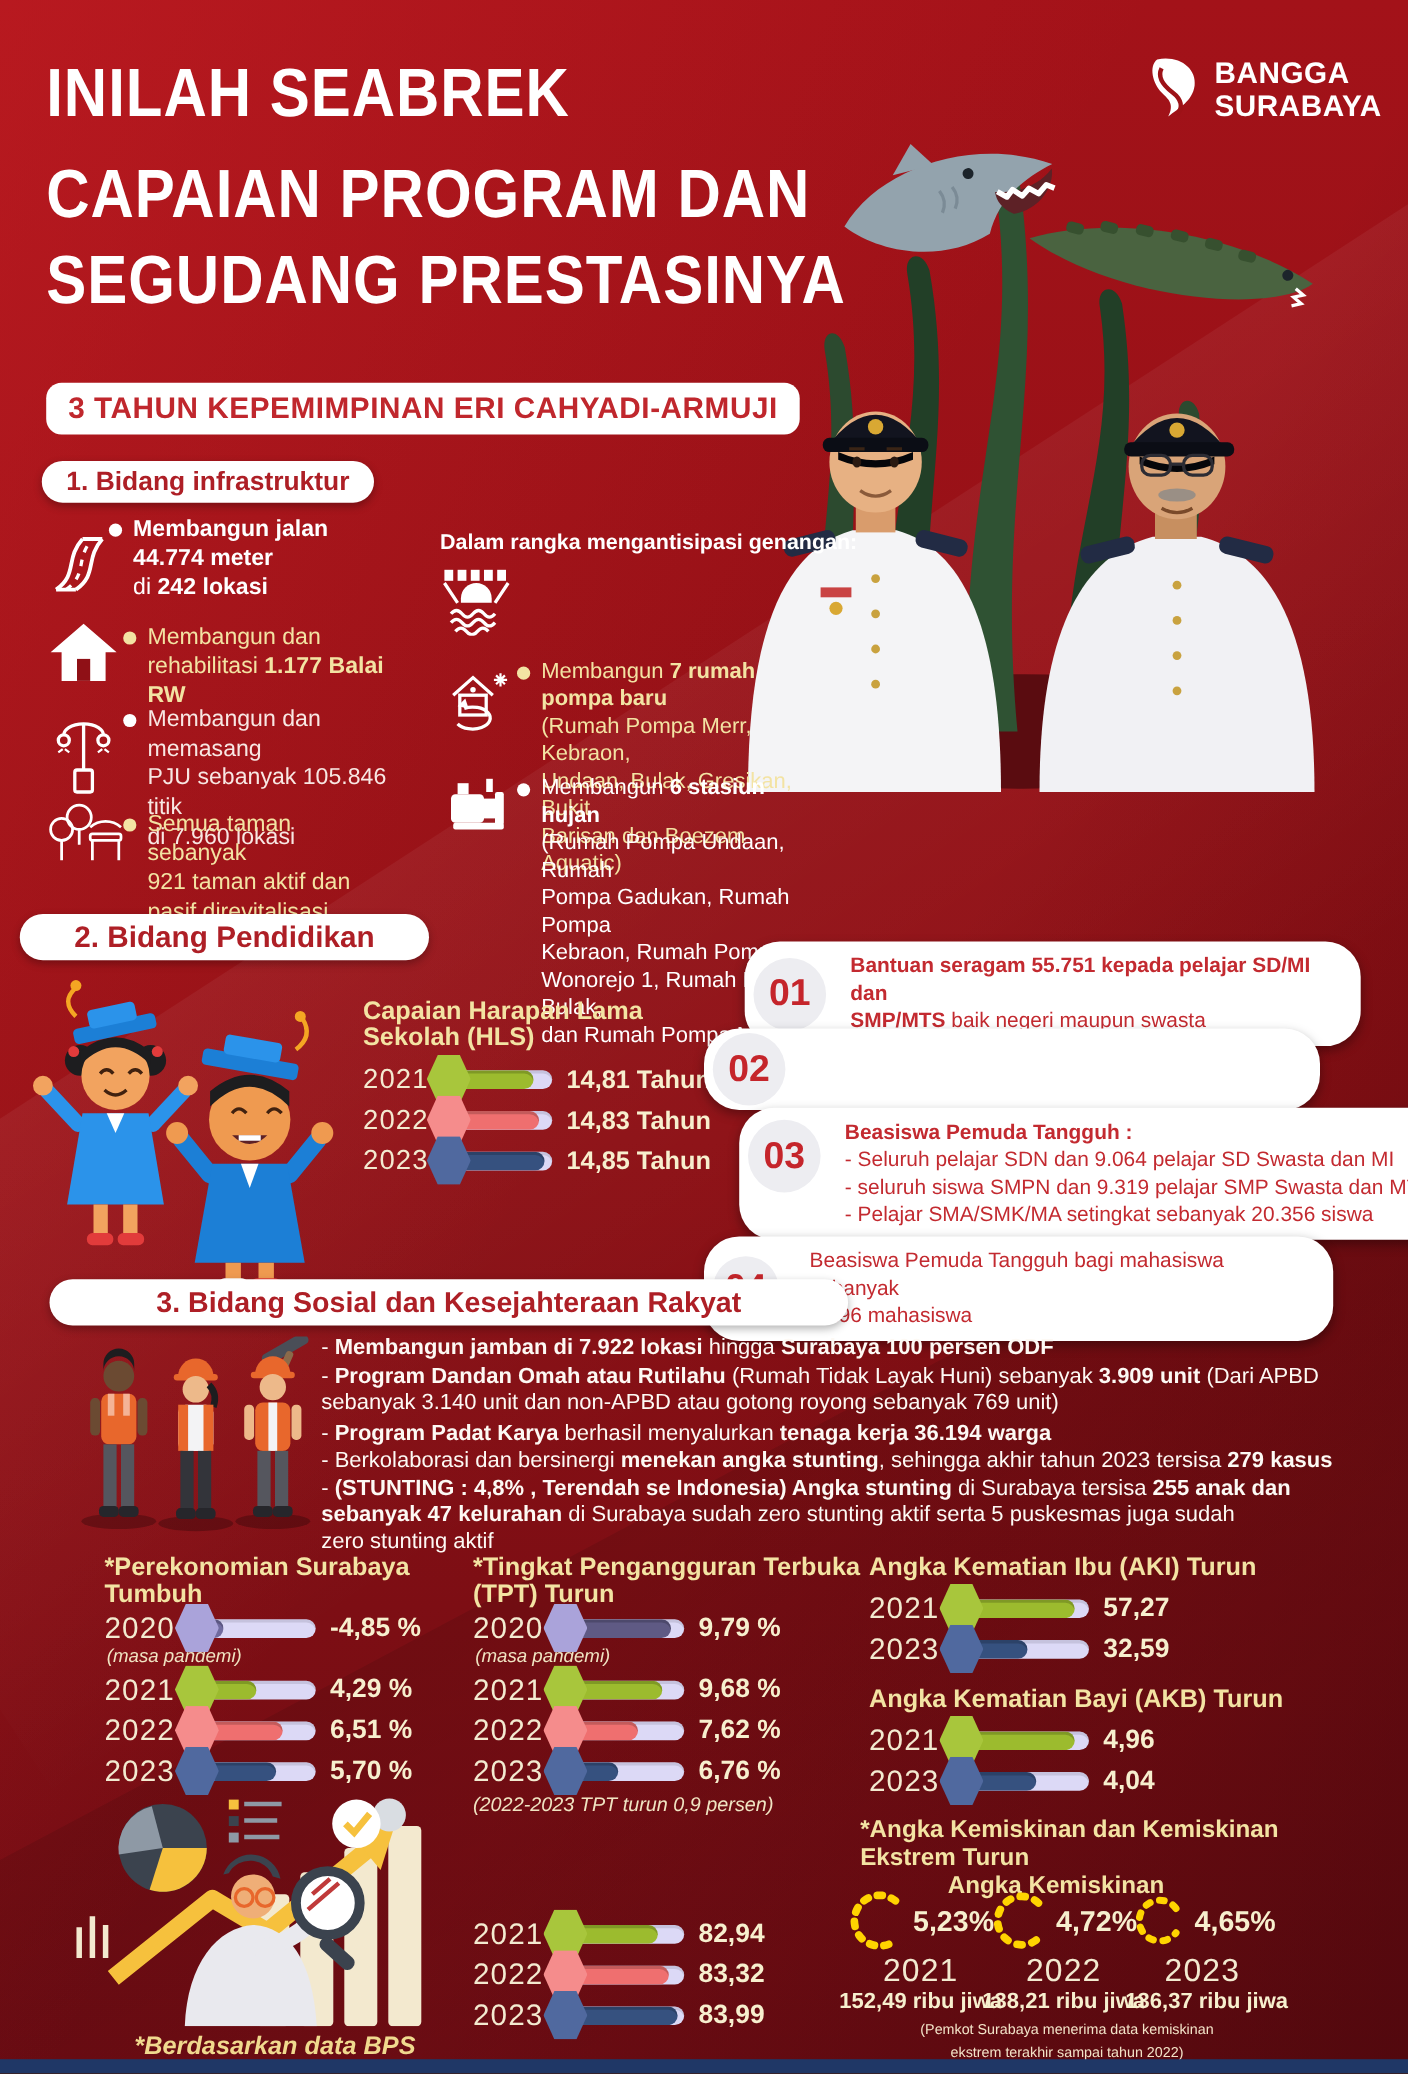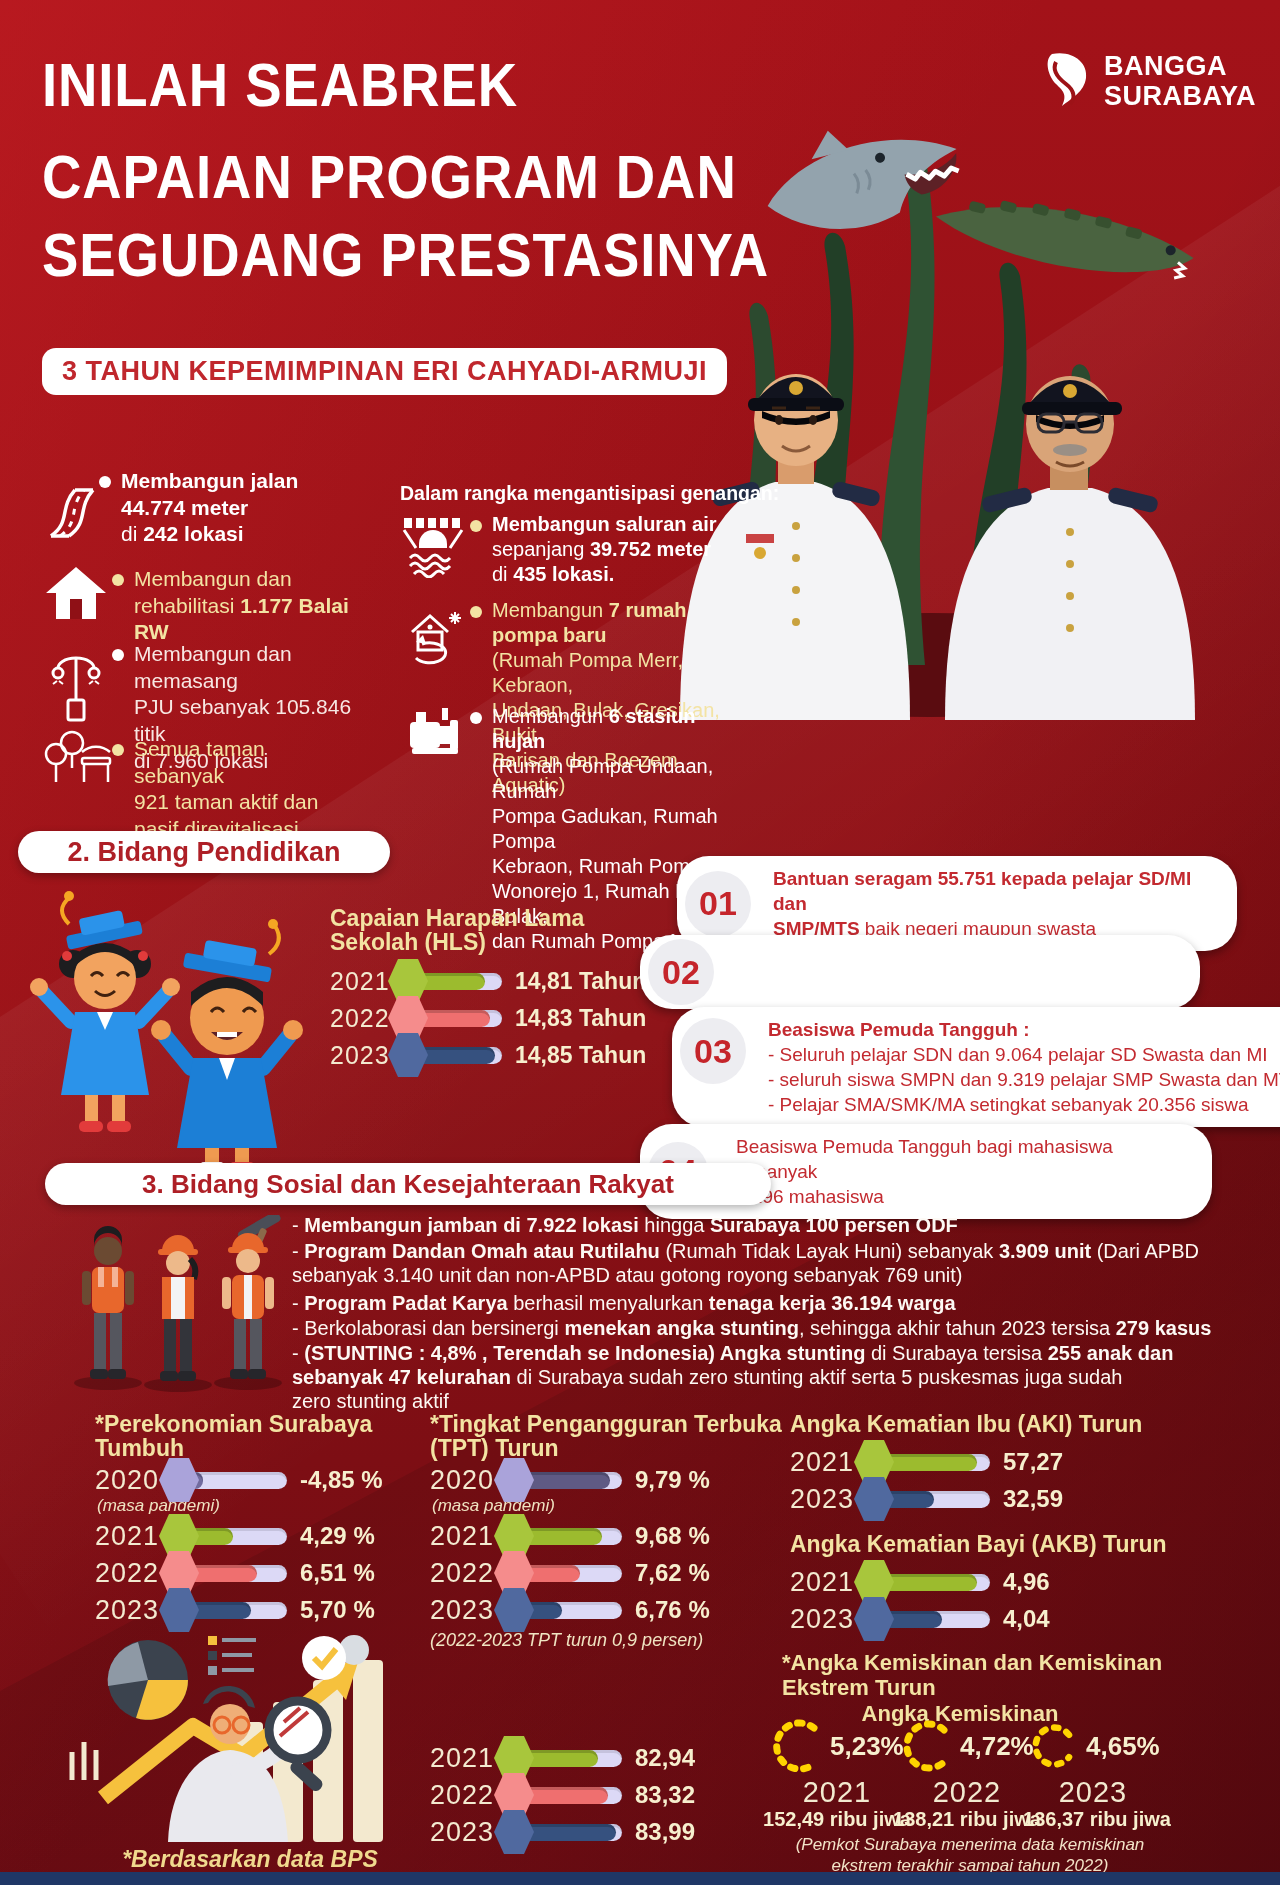--- a/index.html
+++ b/index.html
@@ -50,21 +50,21 @@
   .brow .fill{position:absolute;left:0;top:0;bottom:0;border-radius:10px;box-shadow:inset 0 3px rgba(0,0,0,.18)}
   .brow .val{font-weight:800;font-size:24px;color:#f7efce;margin-left:13px;white-space:nowrap}
   .hlsrow{height:42px}
   .hlsrow .yr{font-size:25px;width:58px}
   .hlsrow .val{font-size:23px}
   .subnote{color:#f0e4c2;font-style:italic;font-size:17px}
   .pov-col{position:absolute;display:flex;align-items:center;gap:4px}
   .pov-pct{color:#f7efce;font-weight:800;font-size:26px}
   .pov-year{position:absolute;color:#f3ead0;font-size:29px;letter-spacing:1px;text-align:center}
   .pov-jiwa{position:absolute;color:#f7efce;font-weight:800;font-size:20px;text-align:center}
-  .note-it{color:#f3e3c8;font-style:italic;font-size:17px;line-height:21px;white-space:pre-line}
+  .note-it{color:#f3e3c8;font-size:13px;line-height:21px;white-space:pre-line}
   svg{display:block}
 </style>
 </head>
 <body>
 
 <div class="poster">
   <div class="streak"></div>
   <div class="streak2"></div>
 
   <svg class="abs" style="left:600px;top:20px" width="680" height="700" viewBox="0 0 680 700">
@@ -153,20 +153,21 @@
   <div class="abs logo-text" style="left:1104px;top:52px">
     <div>BANGGA</div>
     <div>SURABAYA</div>
   </div>
 
   <div class="abs ttl" style="left:42px;top:54px">INILAH SEABREK</div>
   <div class="abs ttl" style="left:42px;top:146px">CAPAIAN PROGRAM DAN</div>
   <div class="abs ttl" style="left:42px;top:224px">SEGUDANG PRESTASINYA</div>
   <div class="abs" style="left:42px;top:348px"><span class="banner">3 TAHUN KEPEMIMPINAN ERI CAHYADI-ARMUJI</span></div>
 
+  <div class="abs sec-pill" style="left:38px;top:419px;width:302px;height:38px;font-size:24px">1. Bidang infrastruktur</div>
 
   <div class="abs" style="left:45px;top:478px">
     <svg width="64" height="64" viewBox="0 0 64 64" fill="none" stroke="#fff">
       <path d="M6 58 C26 44 14 30 30 12" stroke-width="3.5"></path>
       <path d="M24 58 C44 44 32 30 48 12" stroke-width="3.5"></path>
       <path d="M15 58 C35 44 23 30 39 12" stroke-width="3" stroke-dasharray="6 7"></path>
       <path d="M30 12 L48 12 M6 58 L24 58" stroke-width="3.5"></path>
     </svg>
   </div>
   <div class="abs item i-main tw" style="left:99px;top:468px;width:230px">
@@ -229,26 +230,20 @@
           <rect x="2" y="2" width="8" height="10"></rect>
           <rect x="14" y="2" width="8" height="10"></rect>
           <rect x="26" y="2" width="8" height="10"></rect>
           <rect x="38" y="2" width="8" height="10"></rect>
           <rect x="50" y="2" width="8" height="10"></rect>
         </g>
       <path d="M31 14 a14 14 0 0 1 14 14 v4 h-28 v-4 a14 14 0 0 1 14-14" fill="#fff"></path>
       <path d="M2 14 l12 18 M60 14 l-12 18" stroke="#fff" stroke-width="3"></path>
       <path d="M8 42 q5 -6 10 0 t10 0 t10 0 t10 0 M8 50 q5 -6 10 0 t10 0 t10 0 t10 0 M12 58 q5 -6 10 0 t10 0 t10 0" stroke="#fff" stroke-width="3" fill="none"></path>
     </svg>
-  </div>
-  <div class="abs item i-mid tw" style="left:470px;top:512px;width:260px">
-    <span class="dot yd"></span>
-    <span class="rich"><span class="b">Membangun saluran air</span><span>
-sepanjang </span><span class="b">39.752 meter</span><span>
-di </span><span class="b">435 lokasi.</span></span>
   </div>
 
   <div class="abs" style="left:398px;top:600px">
     <svg width="70" height="70" viewBox="0 0 70 70" fill="none" stroke="#fff">
       <path d="M14 32 L32 16 L50 32" stroke-width="3"></path>
       <rect x="20" y="32" width="24" height="18" stroke-width="3"></rect>
       <circle cx="32" cy="27" r="2.5" fill="#fff" stroke="none"></circle>
       <path d="M57 12 v12 M51 18 h12 M53 14 l8 8 M53 22 l8 -8" stroke-width="2"></path>
       <path d="M18 58 a16 10 0 1 0 6 -14" stroke-width="3"></path>
       <path d="M28 44 l-10 -2 7 -7 z" fill="#fff" stroke="none"></path>

